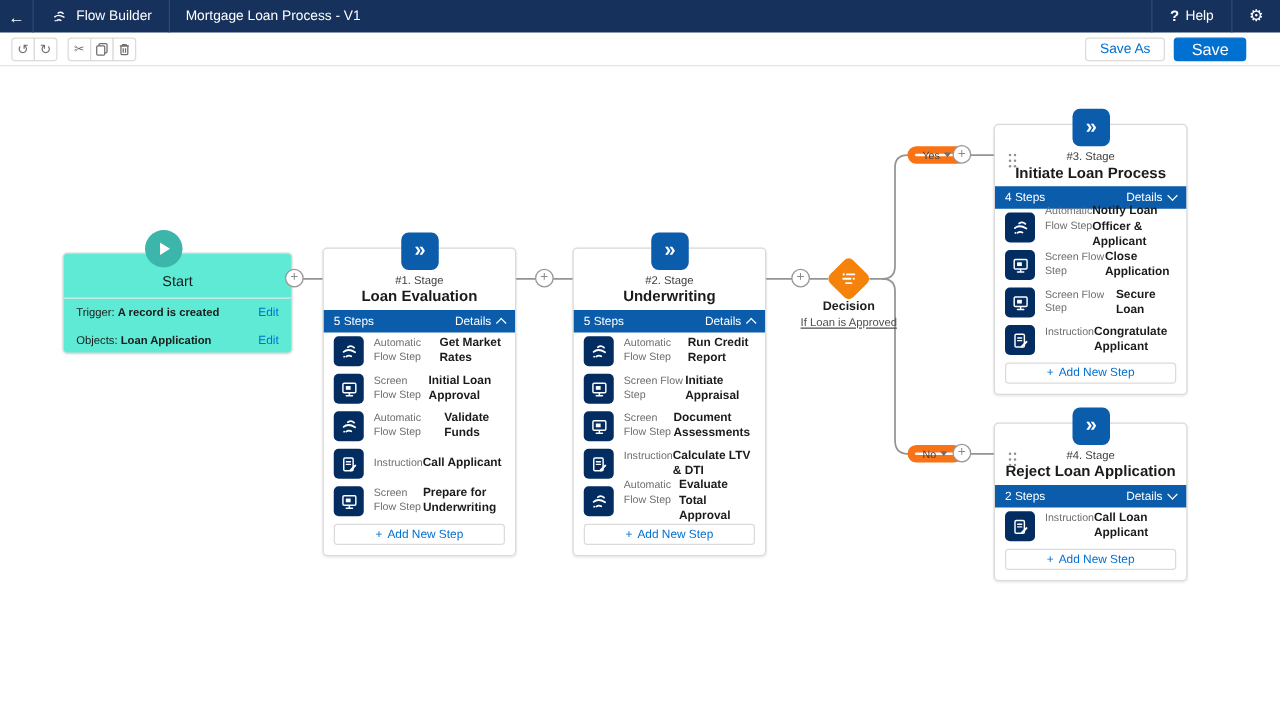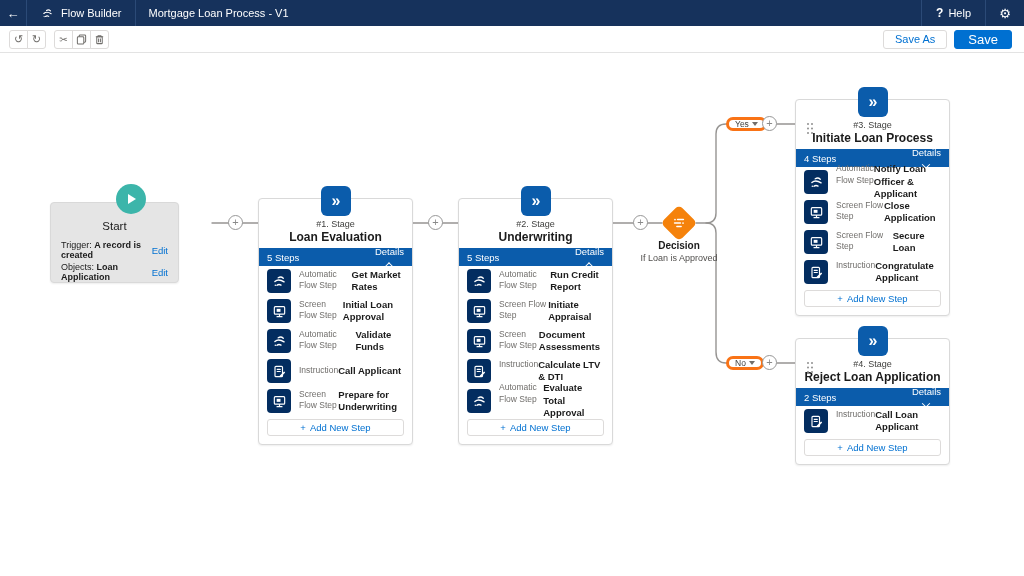--- a/index.html
+++ b/index.html
@@ -21,37 +21,37 @@
   
   .tbar{position:absolute;top:26px;left:0;width:1024px;height:27px;background:#fff;
     border-bottom:1px solid #e3e3e3;display:flex;align-items:center;z-index:29;}
   .tb-left{display:flex;gap:8px;margin-left:9px;}
   .tb-group{display:flex;}
   .tb-btn{width:19px;height:19px;border:1px solid #dddbda;background:#fff;color:#706e6b;
     display:flex;align-items:center;justify-content:center;font-size:11px;margin-left:-1px;cursor:pointer;}
   .tb-group .tb-btn:first-child{border-radius:3px 0 0 3px;margin-left:0;}
   .tb-group .tb-btn:last-child{border-radius:0 3px 3px 0;}
   .tb-group .tb-btn:only-child{border-radius:3px;}
-  .tb-right{margin-left:auto;margin-right:12px;display:flex;gap:7px;}
+  .tb-right{margin-left:auto;margin-right:27px;display:flex;gap:7px;}
   .btn-saveas{height:19px;padding:0 11px;border:1px solid #dddbda;border-radius:3px;
     background:#fff;color:#0070d1;font-size:11px;display:flex;align-items:center;cursor:pointer;}
   .btn-save{height:19px;padding:0 13px;border:1px solid #0070d1;border-radius:3px;
     background:#0070d1;color:#fff;font-size:13px;display:flex;align-items:center;cursor:pointer;}
   
   .canvas{position:absolute;top:0;left:0;width:1024px;height:576px;background:#fff;}
   .wires{position:absolute;top:0;left:0;}
   .plus{position:absolute;width:15px;height:15px;border:1.3px solid #979797;border-radius:50%;
     background:#fff;color:#8a8a8a;display:flex;align-items:center;justify-content:center;
     font-size:11px;line-height:1;cursor:pointer;}
-  .pill{position:absolute;height:14px;padding:0 6px;border:3px solid #f97316;border-radius:8px;
+  .pill{position:absolute;height:14px;padding:0 6px;border:6px solid #f97316;border-radius:8px;
     background:#fff;display:flex;align-items:center;gap:3px;font-size:8.5px;color:#3e3e3c;cursor:pointer;}
   .caret{width:0;height:0;border-left:3px solid transparent;border-right:3px solid transparent;
     border-top:4px solid #706e6b;}
   
-  .start-card{position:absolute;left:50px;top:202px;width:129px;height:81px;background:#e5e5e5;
+  .start-card{position:absolute;left:50px;top:202px;width:184px;height:81px;background:#5eead4;
     border:1px solid #d9d9d9;border-radius:4px;box-shadow:0 1px 2px rgba(0,0,0,.07);}
   .start-circle{position:absolute;left:116px;top:184px;width:30px;height:30px;border-radius:50%;
     background:#3cb5aa;display:flex;align-items:center;justify-content:center;z-index:2;}
   .play{width:0;height:0;border-top:5px solid transparent;border-bottom:5px solid transparent;
     border-left:8px solid #fff;margin-left:2px;}
   .start-title{height:36px;display:flex;align-items:flex-end;justify-content:center;
     padding-bottom:6px;font-size:11.5px;color:#1b1b1b;border-bottom:1px solid #e5e5e5;}
   .start-row{height:22px;display:flex;align-items:center;justify-content:space-between;padding:0 10px;font-size:9px;color:#1b1b1b;}
   .start-row b{font-weight:bold;}
   .edit-link{color:#0070d1;font-size:9.5px;cursor:pointer;}
@@ -62,39 +62,39 @@
   .s3{left:795px;top:99px;}   .s4{left:795px;top:338px;}
   .stage-badge{position:absolute;top:-13px;left:62px;width:30px;height:30px;border-radius:6px;
     background:#0b5cab;color:#fff;display:flex;align-items:center;justify-content:center;
     font-size:16px;font-weight:bold;z-index:2;}
   .stage-head{height:49px;padding-top:20px;text-align:center;position:relative;}
   .stage-num{font-size:9px;color:#3e3e3c;}
   .stage-nm{font-size:12px;font-weight:bold;color:#1b1b1b;margin-top:1px;}
   .grip{position:absolute;left:10px;top:22px;}
   .stage-bar{height:18px;background:#0b5cab;color:#fff;display:flex;align-items:center;
     justify-content:space-between;padding:0 8px;font-size:9.5px;}
-  .details{display:flex;align-items:center;gap:5px;cursor:pointer;flex-direction:column;}
+  .details{display:flex;align-items:center;gap:5px;cursor:pointer;}
   .chev{width:6px;height:6px;border-right:1.5px solid #fff;border-bottom:1.5px solid #fff;}
   .chev-up{transform:rotate(-135deg) translate(-1px,-1px);}
   .chev-down{transform:rotate(45deg) translate(-1px,-1px);}
   .step{height:30px;display:flex;align-items:center;gap:8px;padding:0 8px;cursor:pointer;}
   .step-icon{width:24px;height:24px;border-radius:4px;background:#032d60;flex:none;
     display:flex;align-items:center;justify-content:center;}
   .step-text{display:flex;flex-direction:row;justify-content:center;}
   .step-type{font-size:8.5px;color:#706e6b;line-height:1.3;}
   .step-name{font-size:9.5px;font-weight:bold;color:#1b1b1b;line-height:1.3;}
   .add-step{margin:3px 8px 8px;height:17px;border:1px solid #dddbda;border-radius:3px;background:#fff;
     display:flex;align-items:center;justify-content:center;gap:4px;color:#0070d1;font-size:9.5px;cursor:pointer;}
   
   .decision{position:absolute;left:666px;top:210px;width:26px;height:26px;background:#f5820b;
     border-radius:5px;transform:rotate(45deg);display:flex;align-items:center;justify-content:center;cursor:pointer;}
   .decision svg{transform:rotate(-45deg);}
   .dec-labels{position:absolute;left:629px;top:240px;width:100px;text-align:center;}
   .dec-title{font-size:10px;font-weight:bold;color:#1b1b1b;}
-  .dec-sub{font-size:9px;color:#514f4d;margin-top:2px;}
+  .dec-sub{font-size:9px;color:#514f4d;margin-top:2px;text-decoration:underline;}
   .pill-yes{left:726px;top:117px;}
   .pill-no{left:726px;top:356px;}
 </style>
 </head>
 <body>
 
 <div class="canvas">
 
   <svg class="wires" width="1024" height="576">
     <g fill="none" stroke="#969492" stroke-width="1.4" stroke-linecap="round">

